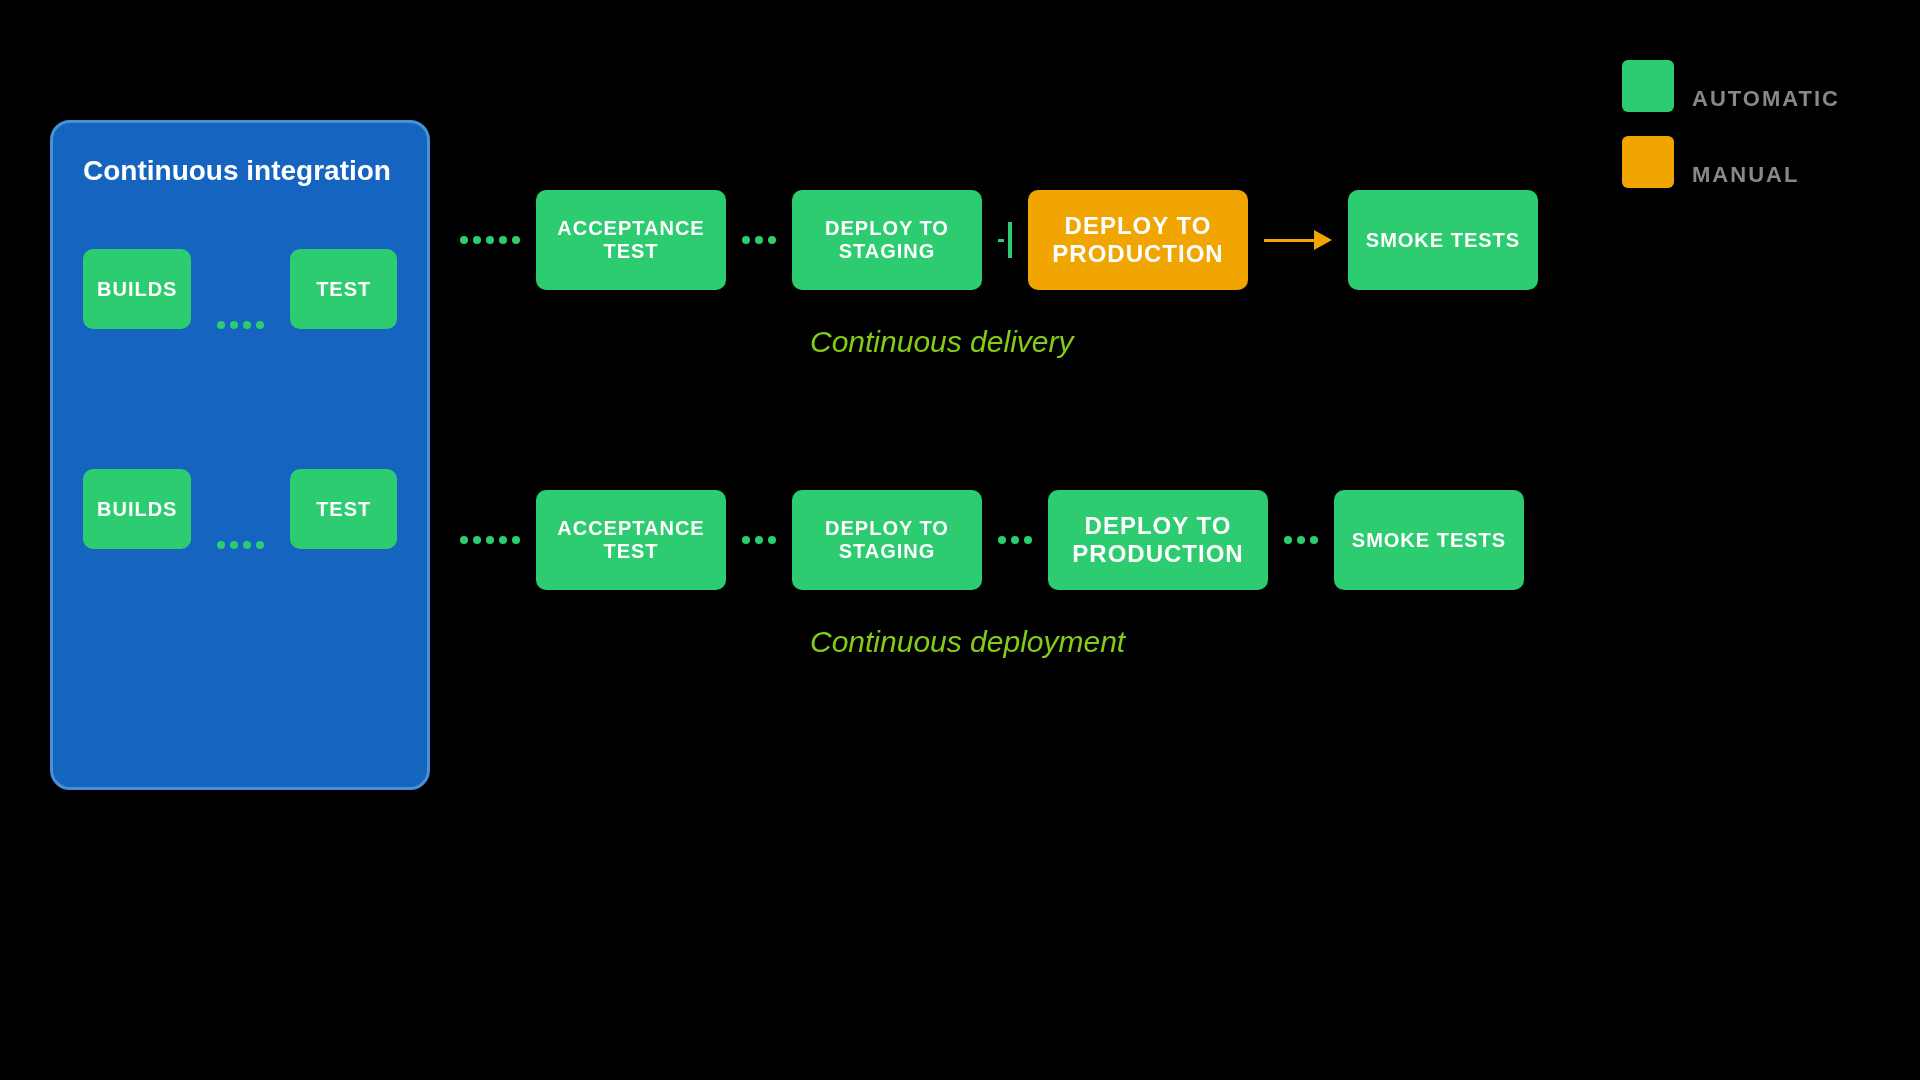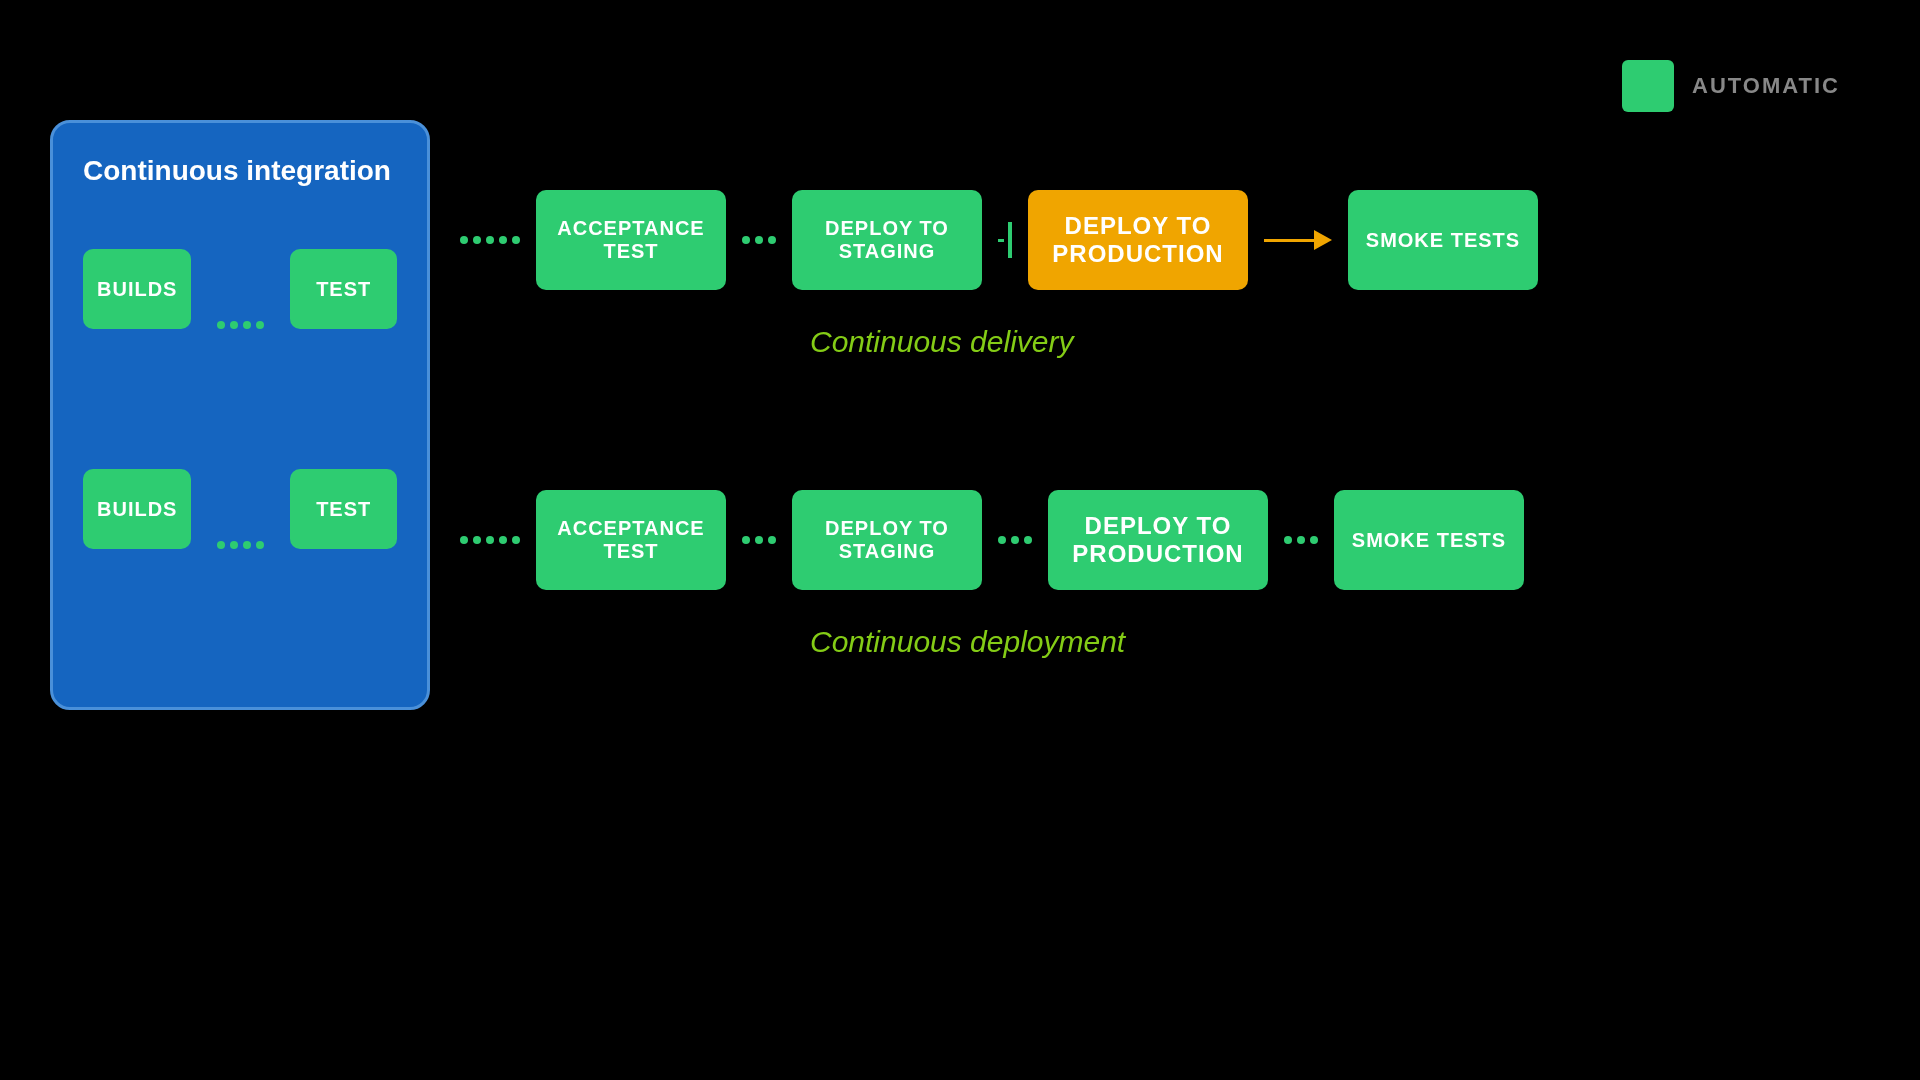--- a/index.html
+++ b/index.html
@@ -18,21 +18,21 @@
       position: absolute;
       top: 60px;
       right: 80px;
       display: flex;
       flex-direction: column;
       gap: 24px;
     }
 
     .legend-item {
       display: flex;
-      align-items: center;
+      align-items: flex-end;
       gap: 18px;
       padding-left: 20px;
     }
 
     .legend-box {
       width: 52px;
       height: 52px;
       border-radius: 6px;
       flex-shrink: 0;
     }
@@ -43,21 +43,21 @@
       letter-spacing: 2px;
       color: #888;
     }
 
     
     .ci-box {
       position: absolute;
       left: 50px;
       top: 120px;
       width: 380px;
-      height: 590px;
+      height: 670px;
       background: #1565C0;
       border-radius: 20px;
       border: 3px solid #4A90D9;
       padding: 30px;
     }
 
     .ci-title {
       color: #fff;
       font-size: 28px;
       font-weight: bold;
@@ -191,20 +191,24 @@
     }
   </style>
 </head>
 <body>
 
 <div class="legend">
   <div class="legend-item">
     <div class="legend-box box-green" style="background:#2ECC71;"></div>
     <span class="legend-label">AUTOMATIC</span>
   </div>
+  <div class="legend-item">
+    <div class="legend-box" style="background:#F0A500;"></div>
+    <span class="legend-label">MANUAL</span>
+  </div>
 </div>
 
 <div class="ci-box">
   <div class="ci-title">Continuous integration</div>
 
   <div class="ci-row">
     <div class="pipeline-box box-green box-small">BUILDS</div>
     <div class="dots-connector">
       <div class="dot-g"></div>
       <div class="dot-g"></div>

